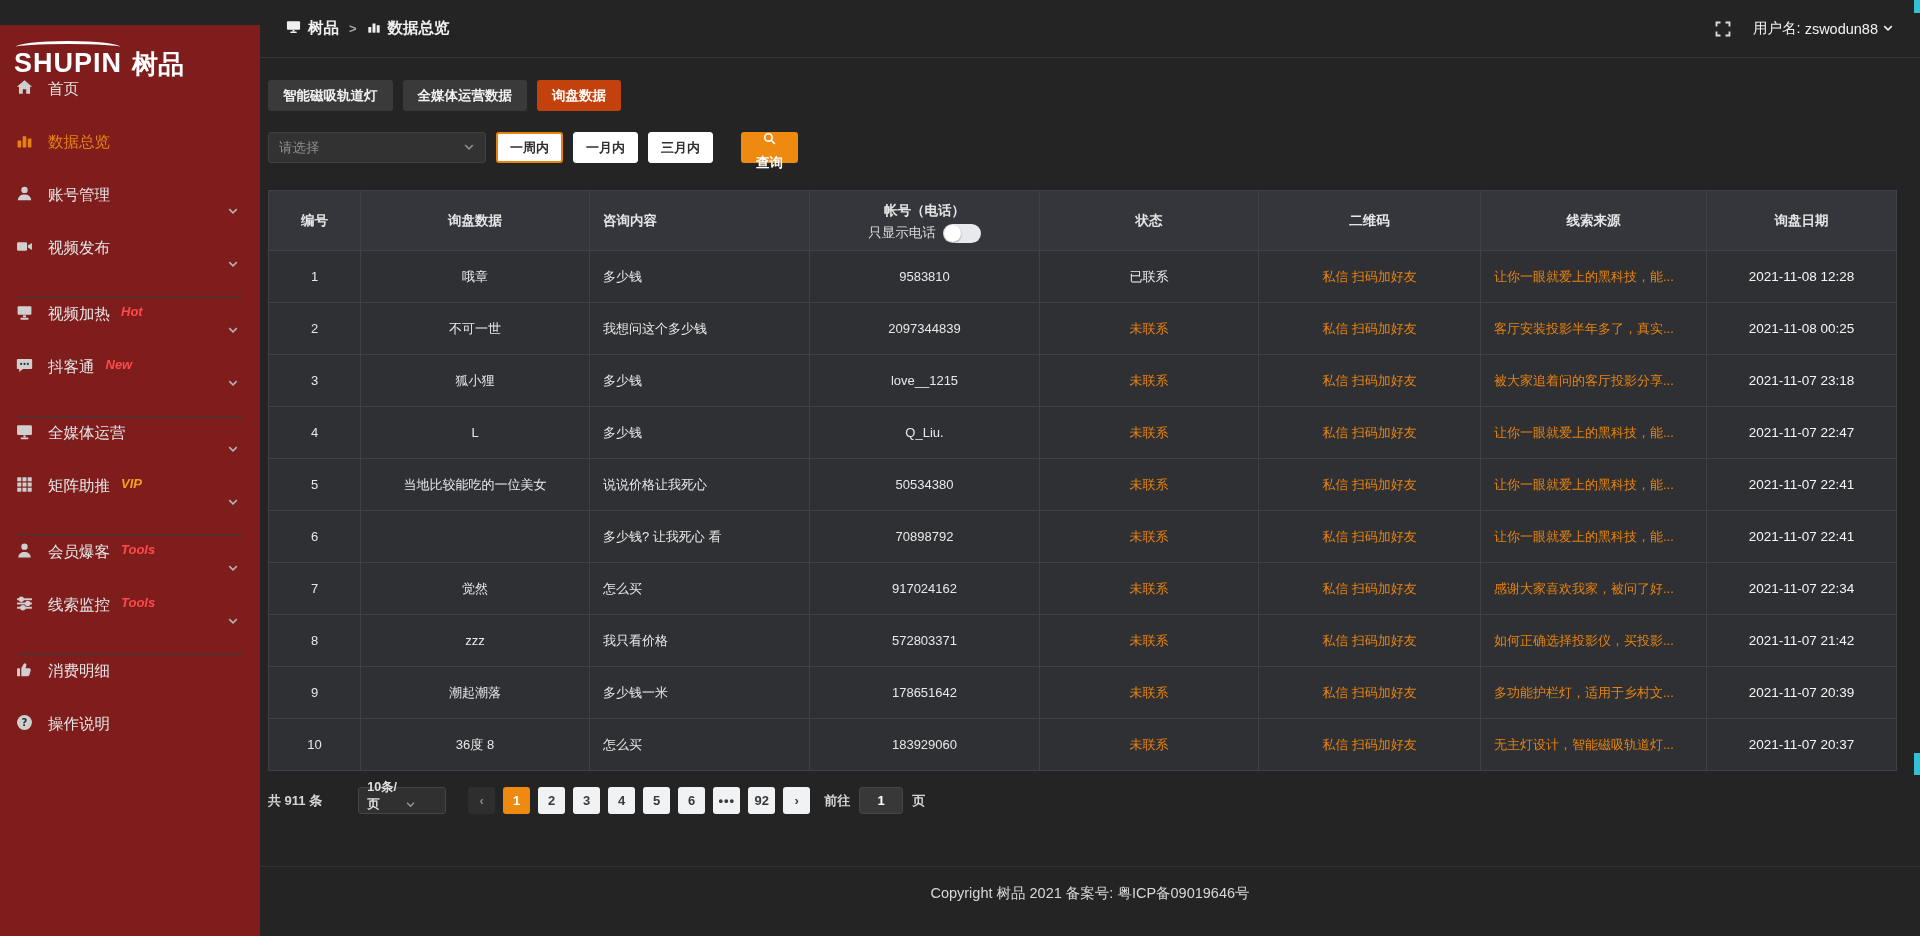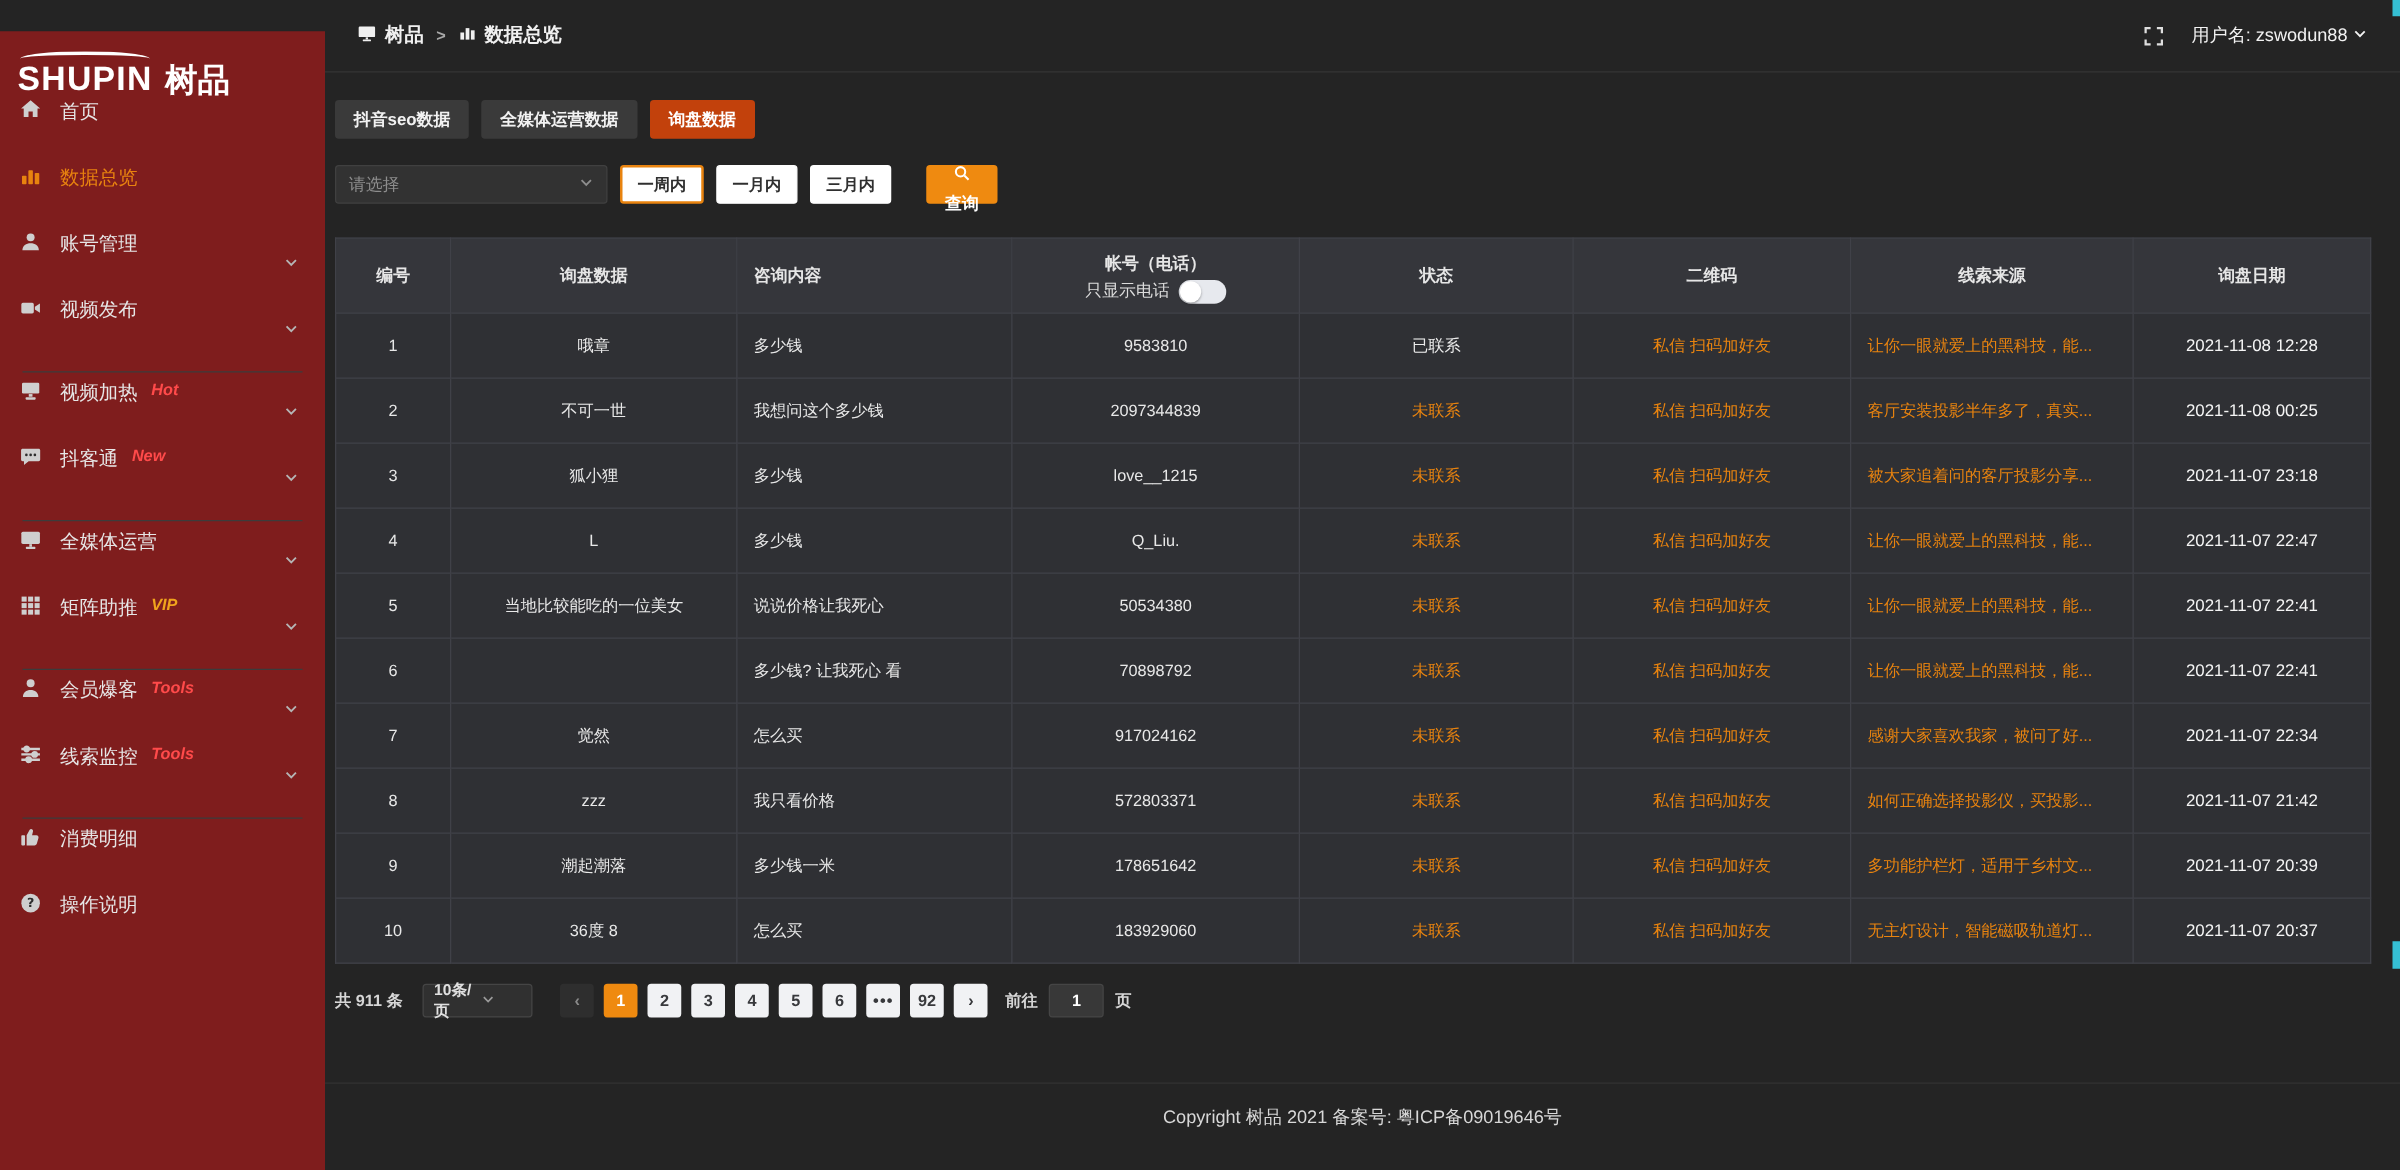--- a/index.html
+++ b/index.html
@@ -56,21 +56,21 @@
   td.st-pend { color:#e8830f; }
   td.date { font-size:13.5px; color:#f5f5f5; }
   .acc-head { line-height:1.9;text-align:center; }
   .tgl-line { display:flex; align-items:center; justify-content:center; gap:7px; font-weight:400; color:#dcdcdc; }
   .switch { position:relative; width:38px; height:19px; background:#e7e9ee; border-radius:10px; cursor:pointer; display:inline-block; }
   .switch .knob { position:absolute; left:1px; top:1px; width:17px; height:17px; background:#fff; border-radius:50%; box-shadow:0 1px 2px rgba(0,0,0,.35); }
 
   
   .pager { display:flex; align-items:center; margin-top:16px; font-size:13px; color:#d6d6d6; }
   .pg-total { font-weight:700; margin-right:16px; }
-  .pg-size { width:88px; height:27px; background:#303030; border:1px solid #454545; border-radius:3px; display:flex; align-items:center; padding:0 8px; gap:6px; cursor:pointer; margin-right:22px; }
+  .pg-size { width:88px; height:27px; background:#303030; border:1px solid #454545; border-radius:3px; display:flex; align-items:flex-end; padding:0 8px; gap:6px; cursor:pointer; margin-right:22px;margin-left:20px; }
   .pg-size span { flex:1; font-size:12.5px; color:#e0e0e0; font-weight:700; }
   .pbtn { min-width:27px; height:27px; margin-right:8px; border:none; border-radius:3px; background:#f1f2f4; color:#38393c; font-size:13px; font-weight:700; cursor:pointer; font-family:inherit; }
   .pbtn.dark { background:#2e2e2e; color:#8a8a8a; }
   .pbtn.on { background:#ef8a10; color:#fff; }
   .pbtn.dots { letter-spacing:1px; }
   .goto { margin-left:6px; display:flex; align-items:center; gap:9px; font-weight:700; }
   .goto input { width:44px; height:27px; background:#383838; border:1px solid #454545; border-radius:3px; color:#fff; font-weight:700; text-align:center; font-size:13px; font-family:inherit; }
 
   
   .footer { margin-top:auto; border-top:1px solid #323232; height:70px; display:flex; justify-content:center; padding-top:17px; font-size:14.5px; color:#d8d8d8; }
@@ -313,21 +313,21 @@
           <span><svg width="12" height="12" viewBox="0 0 16 16" fill="none" stroke="currentColor" stroke-width="2">
                 <path d="M3 5.5l5 5 5-5"></path>
               </svg></span>
         </span>
       </div>
     </div>
 
     <div class="content">
 
       <div class="tabsrow">
-        <button class="tabbtn">抖音seo数据</button>
+        <button class="tabbtn">智能磁吸轨道灯</button>
         <button class="tabbtn">全媒体运营数据</button>
         <button class="tabbtn active">询盘数据</button>
       </div>
 
       <div class="filtrow">
         <div class="fselect">
           <span class="ph">请选择</span>
           <span><svg width="12" height="12" viewBox="0 0 16 16" fill="none" stroke="#8d8d8d" stroke-width="2">
                 <path d="M3 5.5l5 5 5-5"></path>
               </svg></span>

